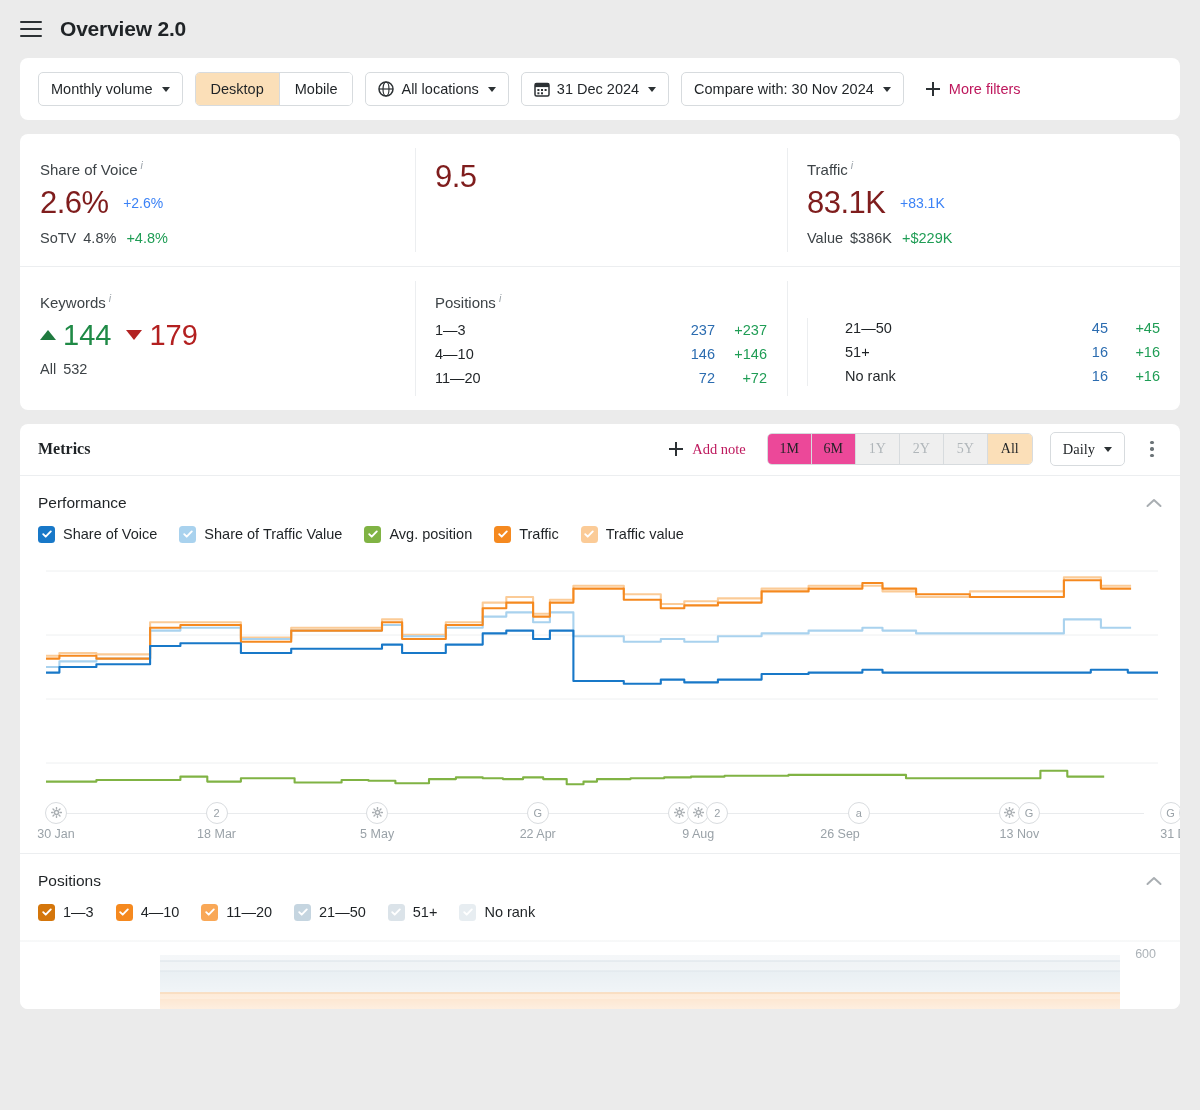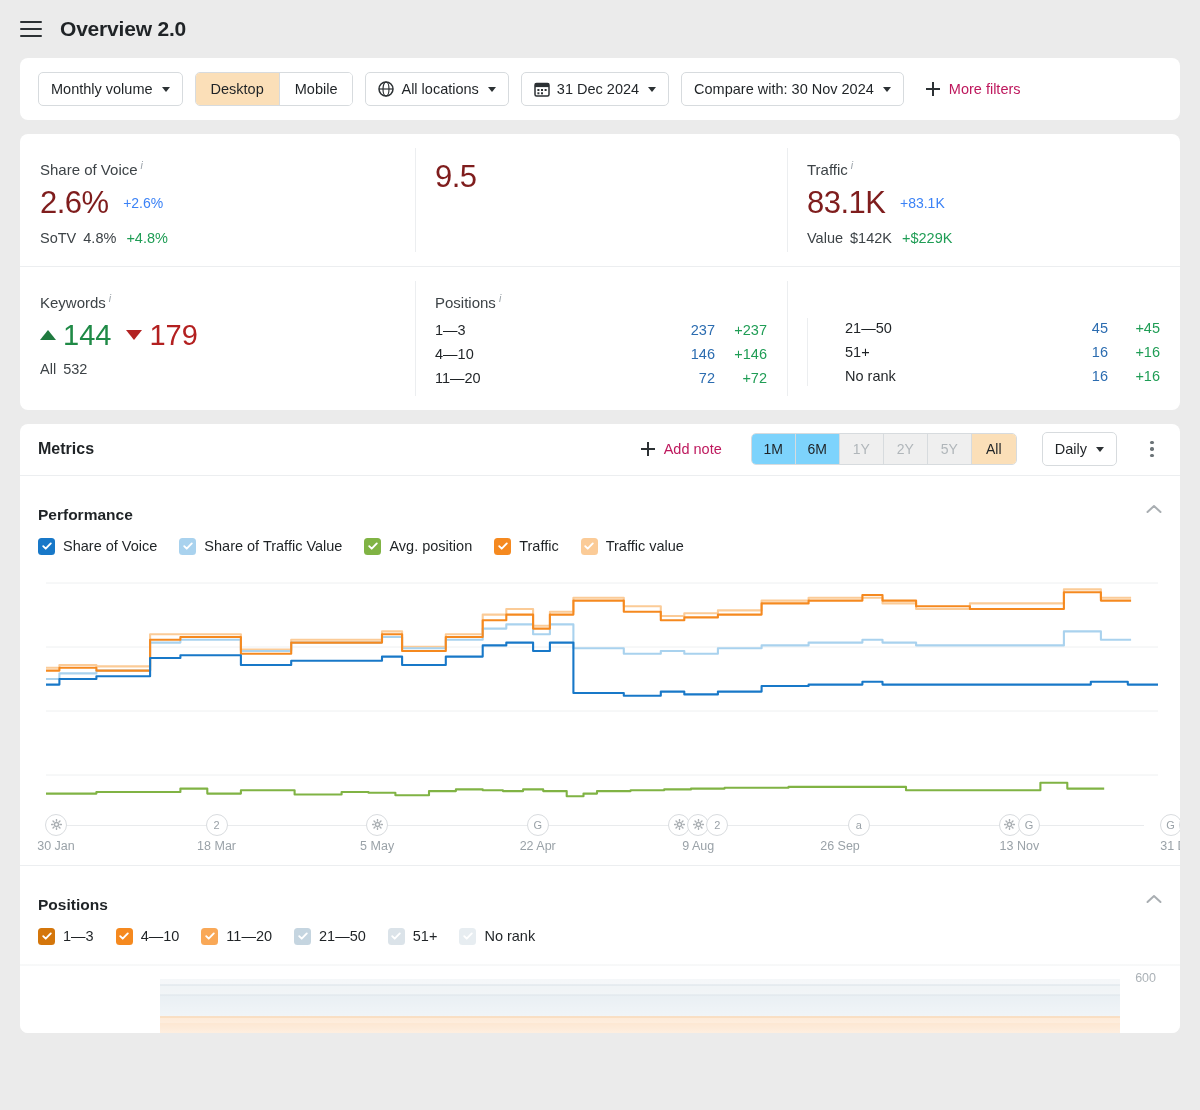--- a/index.html
+++ b/index.html
@@ -81,37 +81,37 @@
   .pos-line .sp { flex: 1; }
   .pos-line .ct { color: #2b6cb0; }
   .pos-line .dl { color: #1f9d55; width: 52px; text-align: right; }
   .pos-right { padding-left: 38px; position: relative; width: 100%; }
   .pos-right::before { content: ""; position: absolute; left: 0; top: 2px; bottom: 2px; width: 1px; background: #eceef0; }
 
   
   .metrics-card { overflow: hidden; margin-bottom: 0; }
   .metrics-head {
     height: 52px; display: flex; align-items: center; padding: 0 18px;
-    border-bottom: 1px solid #eceef0; gap: 25px;
+    border-bottom: 1px solid #eceef0; gap: 17px; font-family: Liberation Serif, serif;
   }
   .metrics-title { font-size: 16px; font-weight: bold; color: #1f2326; }
   .spacer { flex: 1; }
   .range-group { height: 32px; display: inline-flex; border: 1px solid #d7dbde; border-radius: 5px; overflow: hidden; }
   .range-group .r {
     min-width: 44px; display: inline-flex; align-items: center; justify-content: center;
-    font-size: 14px; background: #7dd3fc; border-right: 1px solid #d7dbde; cursor: pointer; color: #1f2326;
+    font-size: 14px; background: #ec4899; border-right: 1px solid #d7dbde; cursor: pointer; color: #1f2326;
   }
   .range-group .r:last-child { border-right: none; }
   .range-group .r.dim { background: #efefef; color: #b0b6ba; }
   .range-group .r.sel { background: #fbdfb8; color: #1f2326; }
   .kebab { width: 20px; height: 26px; display: inline-flex; flex-direction: column; align-items: center; justify-content: center; gap: 3px; cursor: pointer; }
   .kebab i { width: 3.4px; height: 3.4px; border-radius: 50%; background: #6c7478; display: block; }
 
   .section-head { display: flex; align-items: center; padding: 18px 18px 0 18px; }
-  .section-title { font-size: 15.5px; font-weight: bold; color: #1f2326; margin-top: 12px; }
+  .section-title { font-size: 15.5px; font-weight: normal; color: #1f2326; }
   .chev { margin-left: auto; width: 16px; height: 10px; cursor: pointer; }
 
   .legend { display: flex; align-items: center; gap: 0; padding: 14px 18px 0 18px; flex-wrap: wrap; }
   .leg { display: inline-flex; align-items: center; gap: 8px; margin-right: 22px; font-size: 14.5px; color: #1f2326; cursor: pointer; }
   .cb { width: 17px; height: 17px; border-radius: 3.5px; display: inline-flex; align-items: center; justify-content: center; flex: none; }
   .cb svg { display: block; }
 
   
   .chart-wrap { padding: 14px 18px 0 18px; position: relative; }
   .axis-row { display: block; position: relative; height: 52px; margin: 0 18px; }
@@ -219,21 +219,21 @@
     <div class="kpi-cell c3">
       <div class="kpi-label">
         <span>Traffic</span><span class="sup-i">i</span>
       </div>
       <div>
         <span class="kpi-value">83.1K</span>
         <span class="kpi-delta">+83.1K</span>
       </div>
       <div class="kpi-sub">
         <span>Value</span>
-        <span class="v">$142K</span>
+        <span class="v">$386K</span>
         <span class="d">+$229K</span>
       </div>
     </div>
   </div>
 
   <div class="kpi-row">
     <div class="kpi-cell c1">
       <div class="kpi-label">
         <span>Keywords</span><span class="sup-i">i</span>
       </div>

